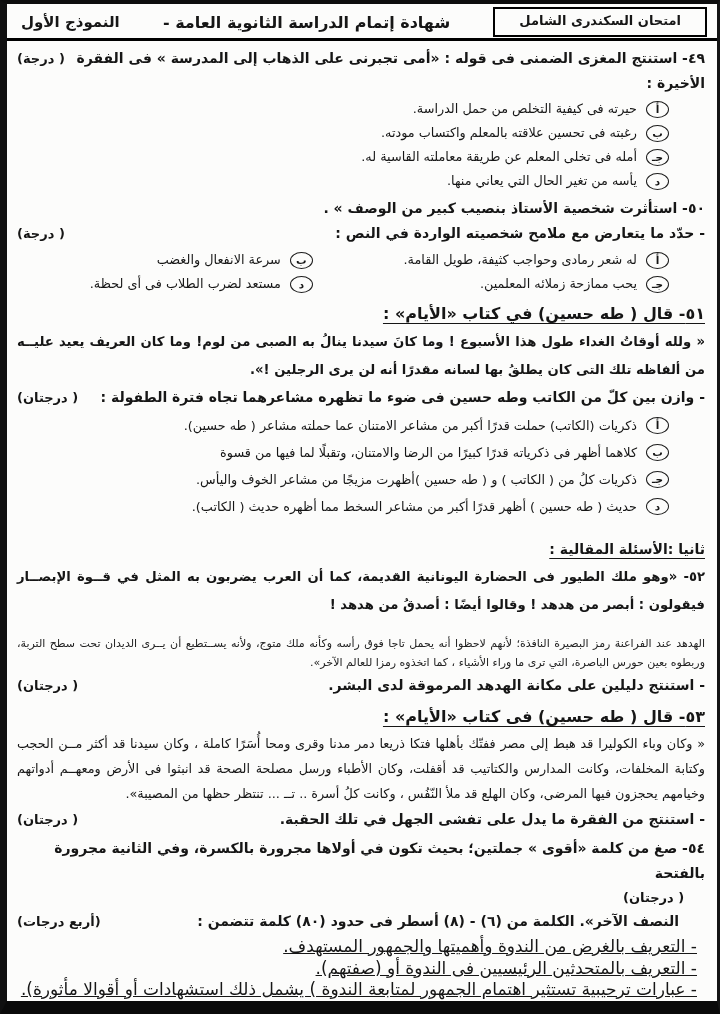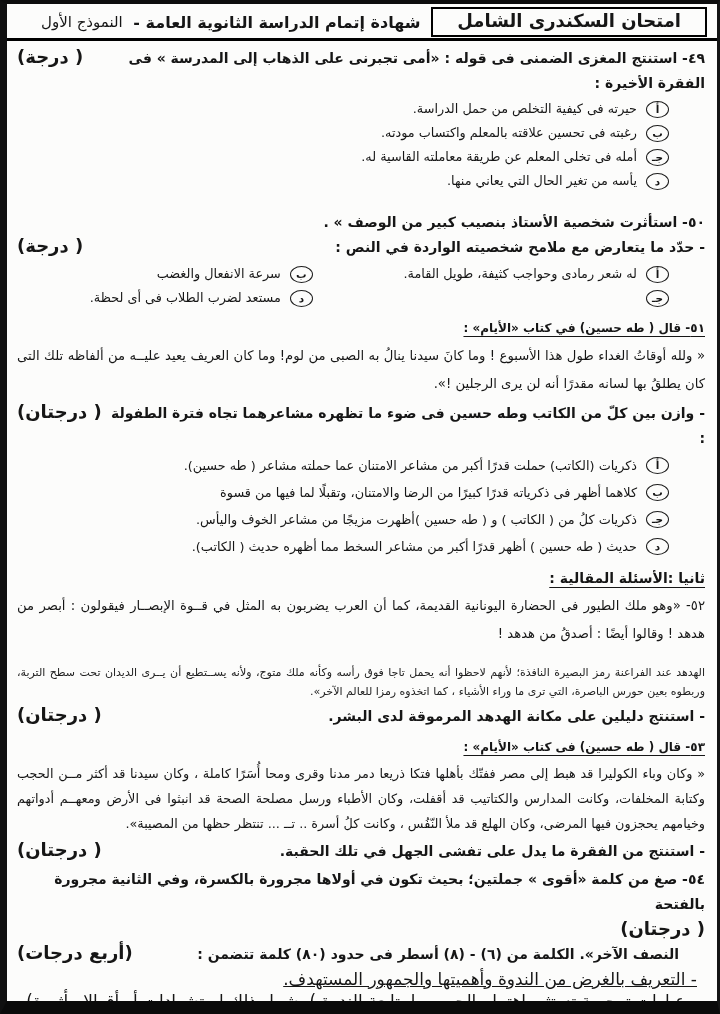--- a/index.html
+++ b/index.html
@@ -9,45 +9,45 @@
     width:720px; height:1014px; background:#fcfcfb; color:#161616;
     border-top:4px solid #0d0d0d; border-right:3px solid #141414;
     border-left:7px solid #101010; border-bottom:13px solid #0a0a0a;
     direction:rtl; overflow:hidden;
   }
   .hdr {
     display:flex; align-items:center; justify-content:space-between;
     height:37px; padding:2px 10px 0 14px; border-bottom:3px solid #000;
   }
   .hdr-box {
-    border:2px solid #000; font-weight:bold; font-size:18px;
+    border:2px solid #000; font-weight:bold; font-size:13px;
     padding:0 24px 2px; line-height:24px; white-space:nowrap;
   }
   .hdr-cert { font-weight:bold; font-size:16px; white-space:nowrap; }
-  .hdr-model { font-weight:normal; font-size:15px; white-space:nowrap;margin-left:20px; }
+  .hdr-model { font-weight:bold; font-size:15px; white-space:nowrap; }
   .content { padding:5px 12px 0 10px; font-size:13px; }
   .row { display:flex; justify-content:space-between; align-items:baseline; }
   .stem { font-weight:bold; font-size:14px; line-height:25px; }
-  .grade { font-weight:bold; font-size:18px; white-space:nowrap; }
+  .grade { font-weight:bold; font-size:13px; white-space:nowrap; }
   .opts { margin-top:1px; }
   .opt { display:flex; align-items:center; gap:9px; padding-right:36px; line-height:24px; min-height:24px; }
   .circ {
     flex:none; width:23px; height:17px; border:1.5px solid #1c1c1c; border-radius:50%;
     font-size:10.5px; font-weight:bold; text-align:center; line-height:15px;
   }
   .opt-text { font-size:12.8px; }
   .optgrid { display:flex; flex-wrap:wrap; margin-top:2px; }
   .optgrid .opt.c1 { width:57%; padding-right:36px; }
   .optgrid .opt.c2 { width:43%; padding-right:0; }
   .uline { text-decoration:underline; text-underline-offset:4px; }
-  .qhead { font-weight:bold; font-size:12px; line-height:26px; margin-top:5px; }
-  .quote-b { font-weight:normal; font-size:13.2px; line-height:28px; text-align:justify; margin-top:1px; }
+  .qhead { font-weight:bold; font-size:16px; line-height:26px; margin-top:5px; }
+  .quote-b { font-weight:bold; font-size:13.2px; line-height:28px; text-align:justify; margin-top:1px; }
   .quote-n { font-size:12.8px; line-height:25px; text-align:justify; margin-top:1px; }
   .task { line-height:26px; margin-top:1px; }
-  .sec { font-weight:bold; font-size:14px; line-height:26px; margin-top:5px; }
+  .sec { font-weight:bold; font-size:14px; line-height:26px; margin-top:16px; }
   .note { font-size:11px; line-height:18.5px; text-align:justify; margin-top:16px; color:#222; }
   .grade-line { text-align:left; padding-left:606px; line-height:23px; white-space:nowrap; }
   .bullets { margin-top:2px; padding-right:8px; }
   .bullet { line-height:21.5px; font-size:17px;text-decoration:underline; }
   .pagebox {
     width:40px; height:27px; border:2px solid #111; border-radius:8px;
     margin:7px auto 0; text-align:center; font-weight:bold; font-size:13px; line-height:23px;
   }
 </style>
 </head>
@@ -79,36 +79,37 @@
       <div class="opt">
         <span class="circ">جـ</span>
         <span class="opt-text">أمله فى تخلى المعلم عن طريقة معاملته القاسية له.</span>
       </div>
       <div class="opt">
         <span class="circ">د</span>
         <span class="opt-text">يأسه من تغير الحال التي يعاني منها.</span>
       </div>
     </div>
 
-    <div class="stem" style="margin-top:17px">٥٠- استأثرت شخصية الأستاذ بنصيب كبير من الوصف » .</div>
+    <div class="stem" style="margin-top:3px">٥٠- استأثرت شخصية الأستاذ بنصيب كبير من الوصف » .</div>
     <div class="row">
       <span class="stem">- حدّد ما يتعارض مع ملامح شخصيته الواردة في النص :</span>
       <span class="grade">( درجة)</span>
     </div>
     <div class="optgrid">
       <div class="opt c1">
         <span class="circ">أ</span>
         <span class="opt-text">له شعر رمادى وحواجب كثيفة، طويل القامة.</span>
       </div>
       <div class="opt c2">
         <span class="circ">ب</span>
         <span class="opt-text">سرعة الانفعال والغضب</span>
       </div>
       <div class="opt c1">
         <span class="circ">جـ</span>
+        <span class="opt-text">يحب ممازحة زملائه المعلمين.</span>
       </div>
       <div class="opt c2">
         <span class="circ">د</span>
         <span class="opt-text">مستعد لضرب الطلاب فى أى لحظة.</span>
       </div>
     </div>
 
     <div class="qhead"><span class="uline">٥١- قال ( طه حسين) في كتاب «الأيام» :</span></div>
     <div class="quote-b">« ولله أوقاتُ الغداء طول هذا الأسبوع ! وما كانَ سيدنا ينالُ به الصبى من لوم! وما كان العريف يعيد عليــه من ألفاظه تلك التى كان يطلقُ بها لسانه مقدرًا أنه لن يرى الرجلين !».</div>
     <div class="row task">
@@ -152,20 +153,20 @@
 
     <div class="stem" style="margin-top:3px">٥٤- صغ من كلمة «أقوى » جملتين؛ بحيث تكون في أولاها مجرورة بالكسرة، وفي الثانية مجرورة بالفتحة</div>
     <div class="grade-line"><span class="grade">( درجتان)</span></div>
 
     <div class="row">
       <span class="stem" style="padding-right:26px">النصف الآخر». الكلمة من (٦) - (٨) أسطر فى حدود (٨٠) كلمة تتضمن :</span>
       <span class="grade">(أربع درجات)</span>
     </div>
     <div class="bullets">
       <div class="bullet">- التعريف بالغرض من الندوة وأهميتها والجمهور المستهدف.</div>
+      <div class="bullet">- التعريف بالمتحدثين الرئيسيين فى الندوة أو (صفتهم).</div>
       <div class="bullet">- عبارات ترحيبية تستثير اهتمام الجمهور لمتابعة الندوة ) يشمل ذلك استشهادات أو أقوالا مأثورة).</div>
-      <div class="bullet">- التعريف بالمتحدثين الرئيسيين فى الندوة أو (صفتهم).</div>
     </div>
 
     <div class="pagebox">٨</div>
 
   </div>
 </div>
 
 </body></html>

